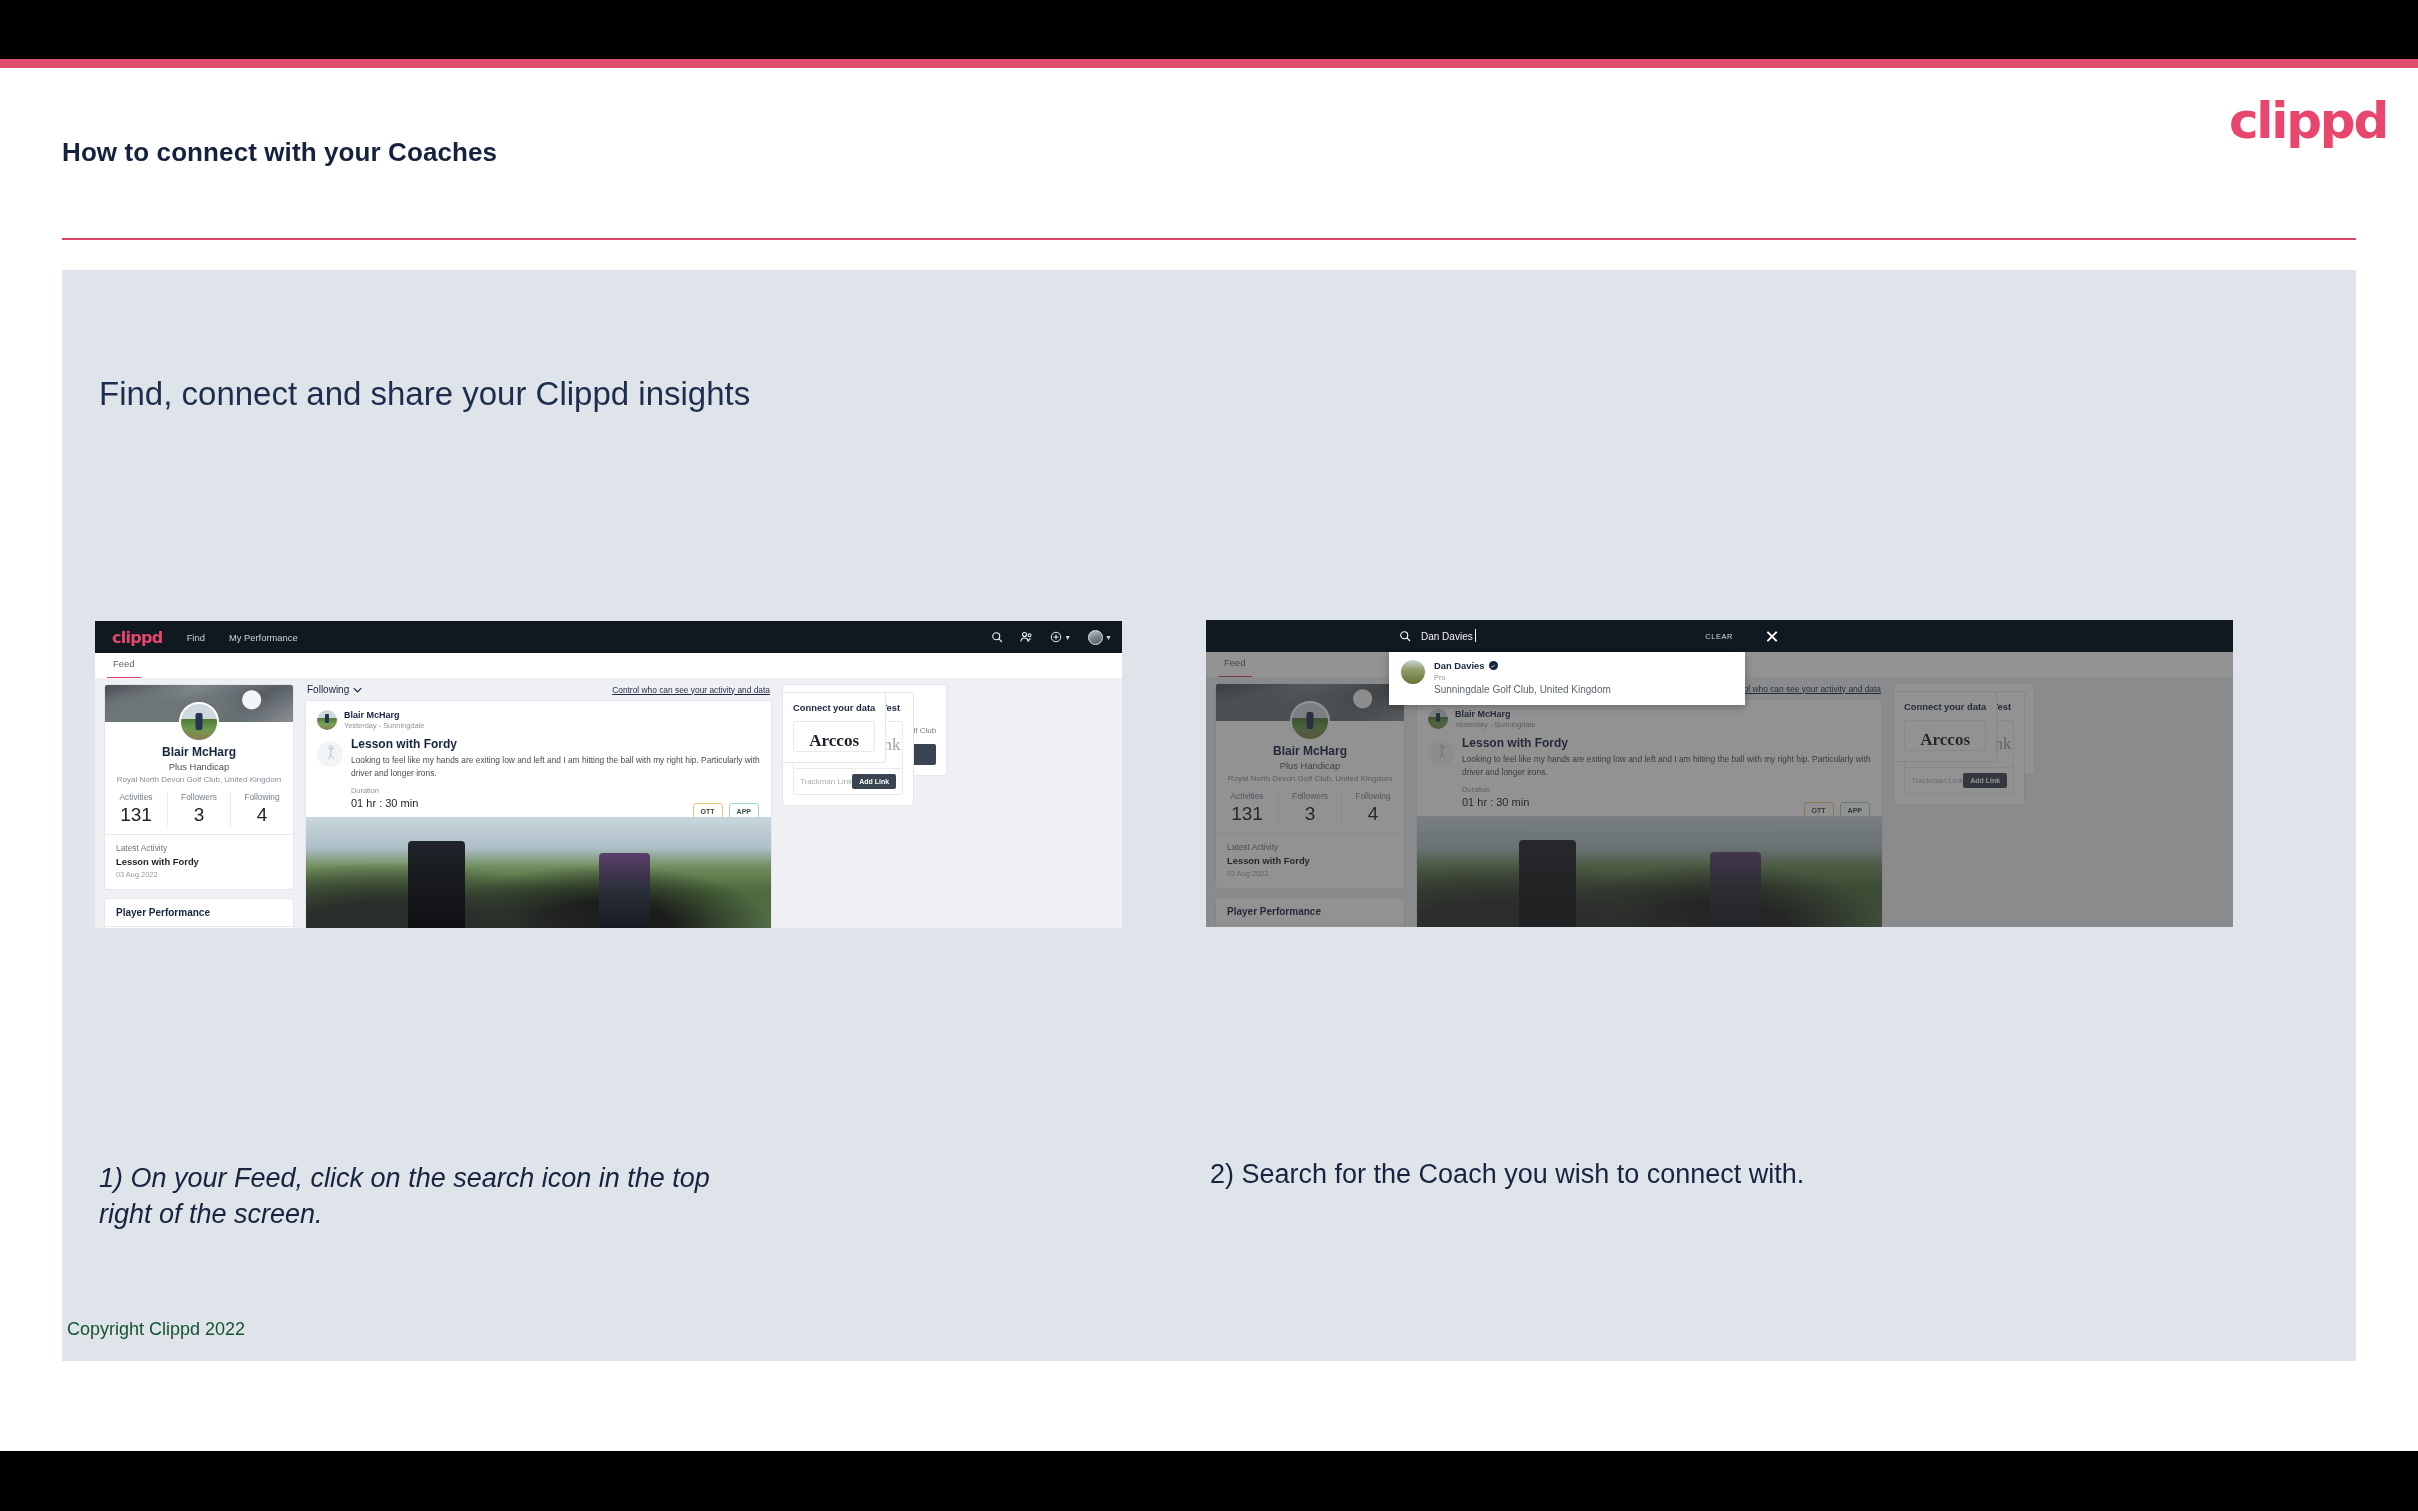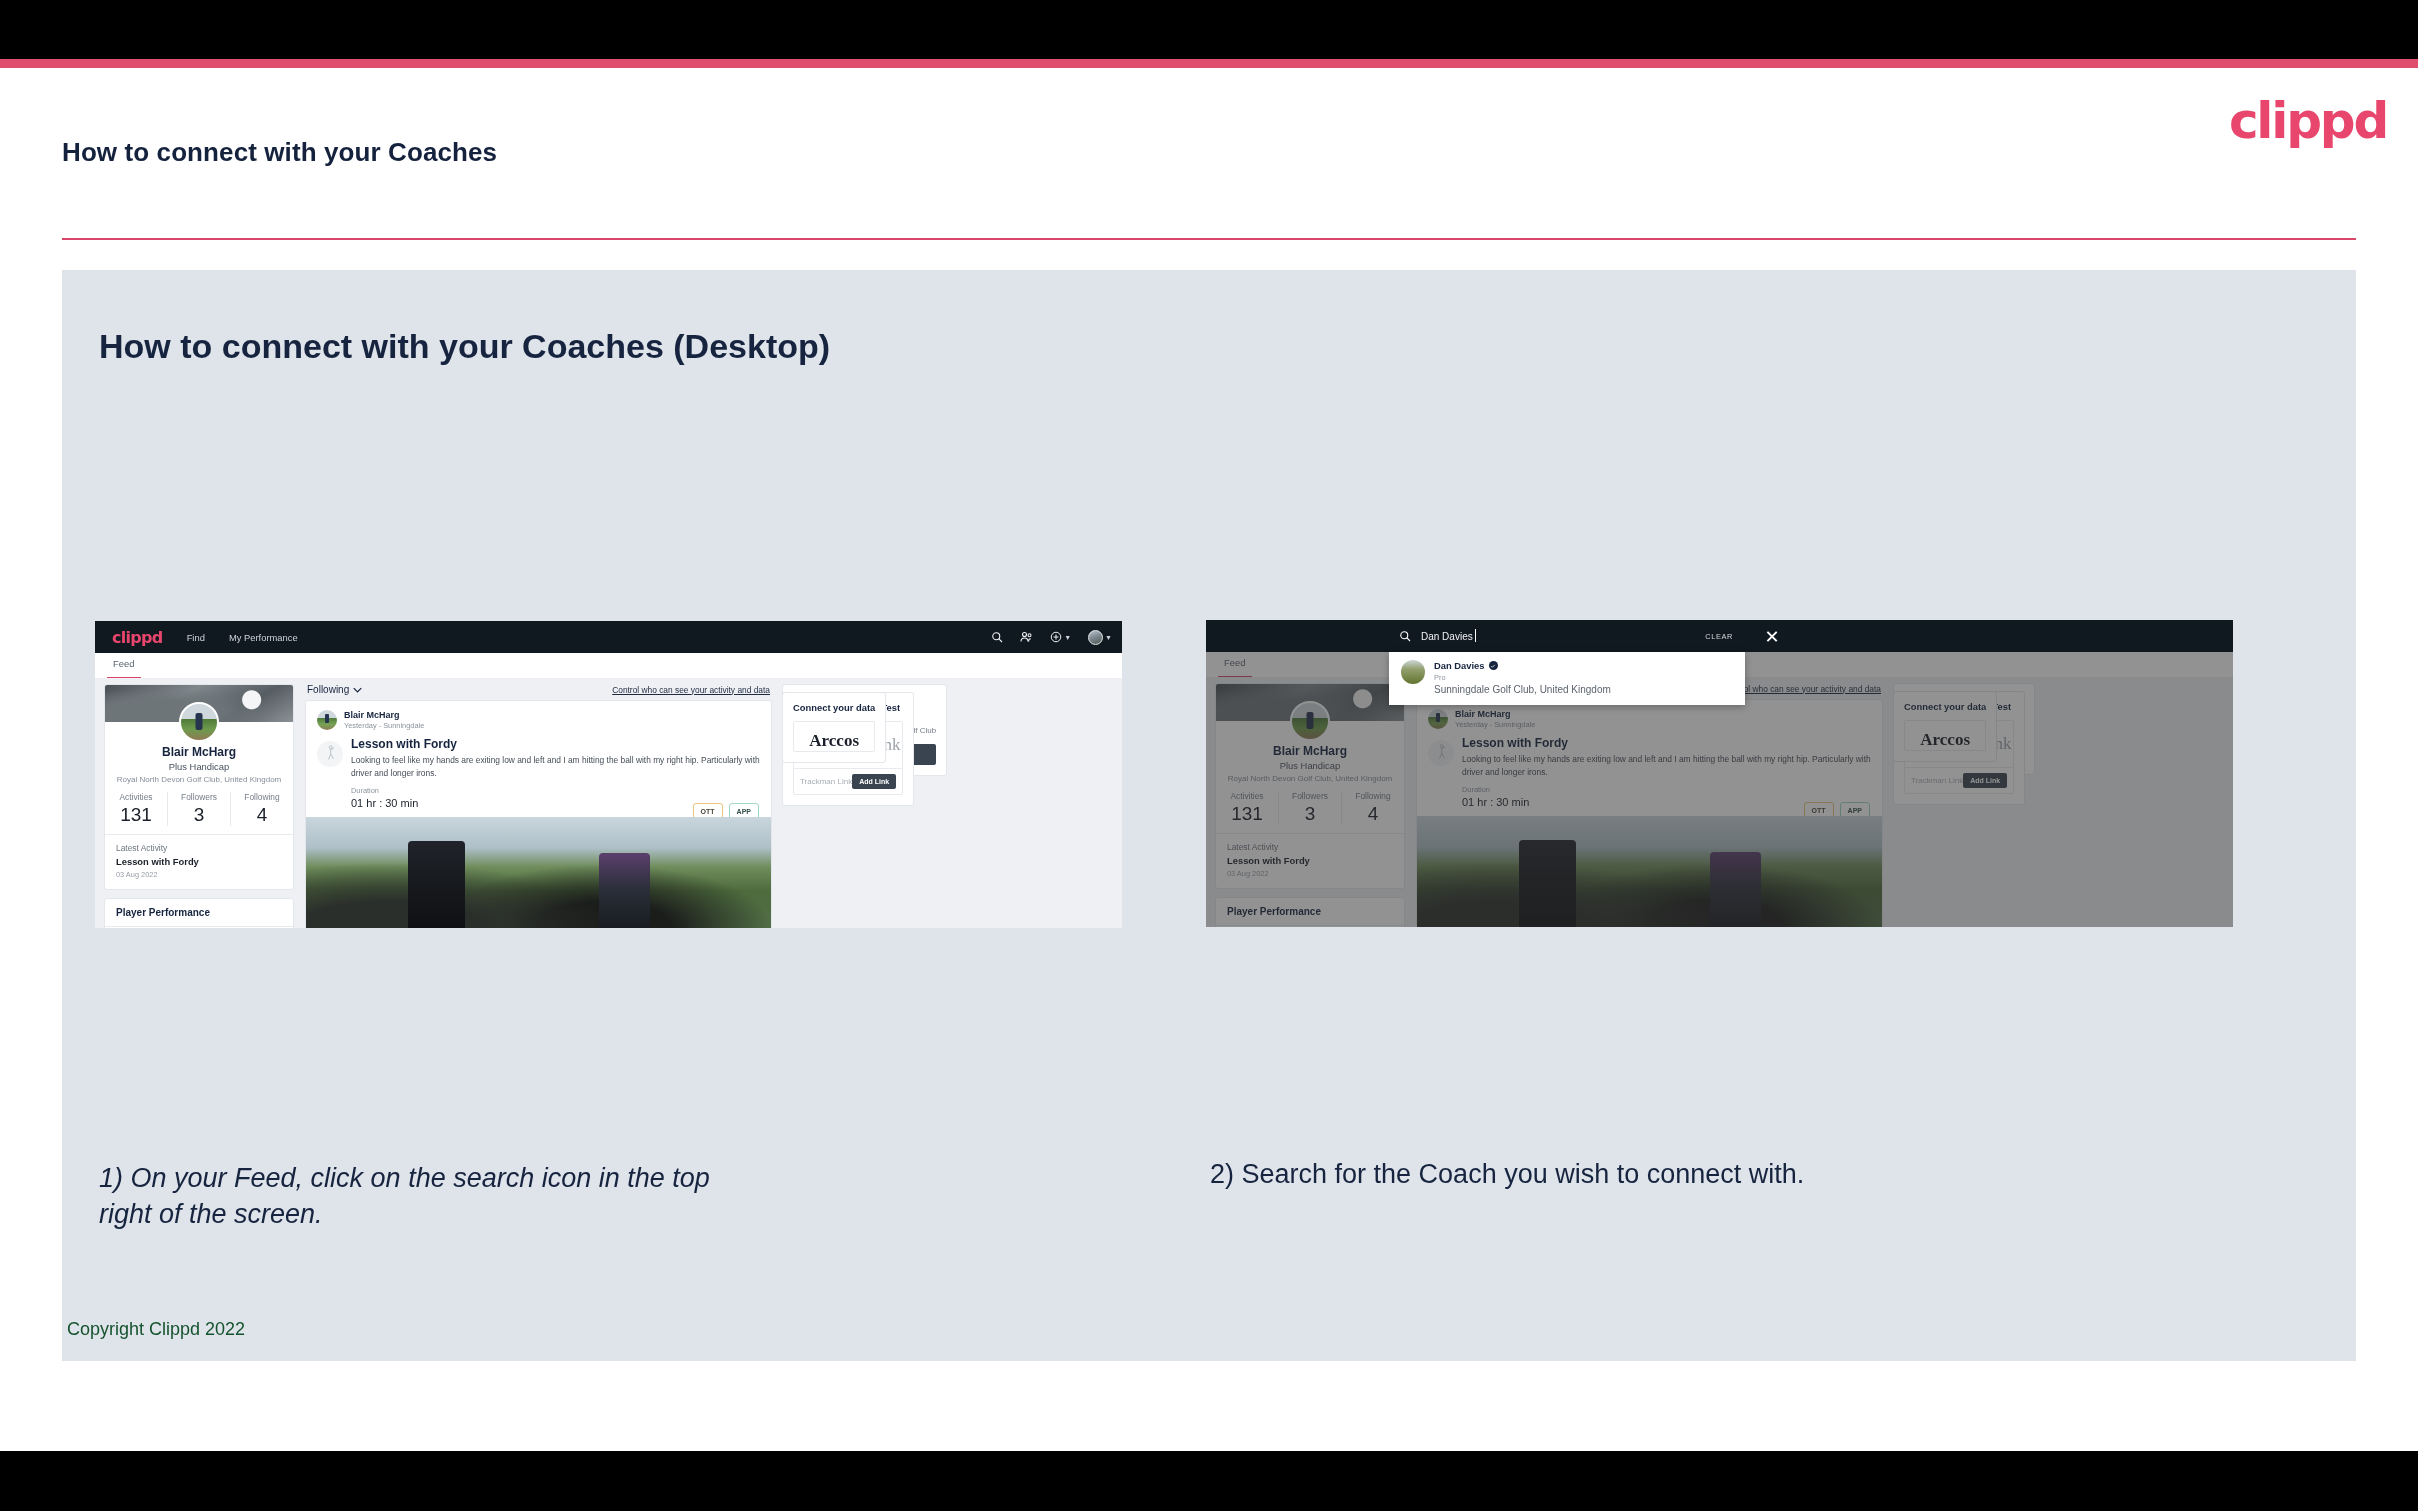--- a/index.html
+++ b/index.html
@@ -289,21 +289,21 @@
 <div class="bar-black-bottom"></div>
 
 <div class="slide-header">
   <div class="slide-header-title">How to connect with your Coaches</div>
   <div class="brand-logo">clippd</div>
   <div class="header-rule"></div>
 </div>
 
 <div class="panel">
 
-  <div class="panel-title">How to connect with your Coaches (Desktop)</div>
+  <div class="panel-subtitle">Find, connect and share your Clippd insights</div>
 
   <div class="shot shot1">
 
     <div class="app-nav">
       <div class="app-logo">clippd</div>
       <div class="nav-link">Find</div>
       <div class="nav-link">My Performance</div>
       <div class="nav-icons">
         <div class="nav-ic">
           <svg width="12" height="12" viewBox="0 0 24 24" fill="none" stroke="#eef1f4" stroke-width="2.2">

